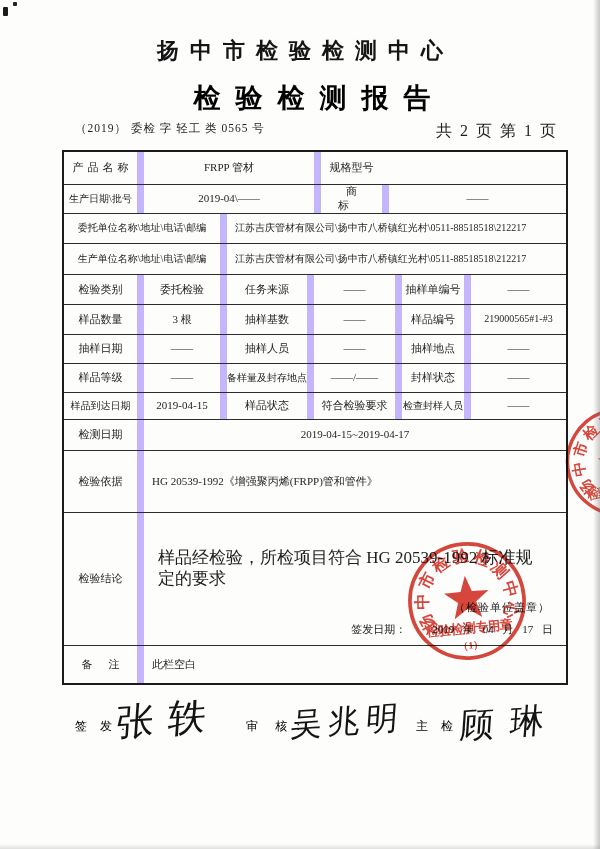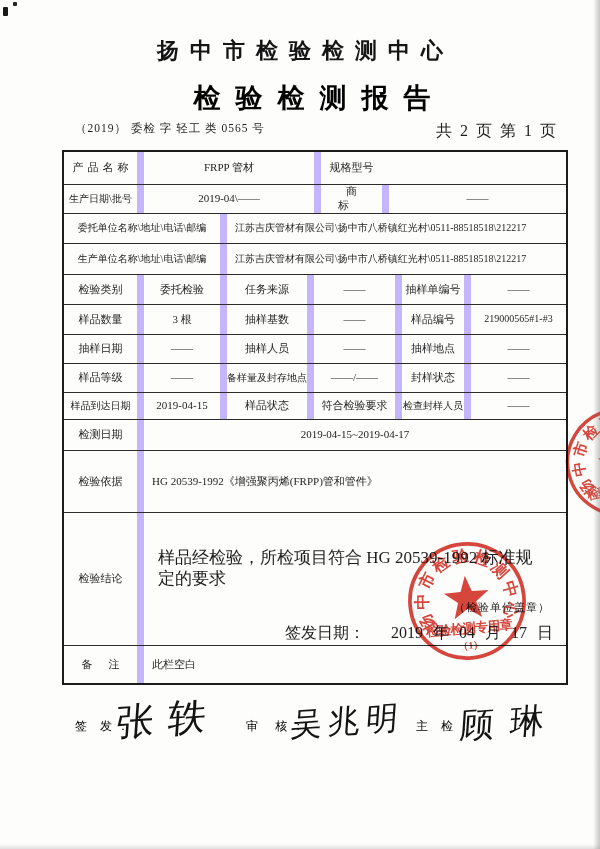--- a/index.html
+++ b/index.html
@@ -34,21 +34,21 @@
   .cd1{width:73px}.cd2{flex:1}
   .lsp2{letter-spacing:4px;text-indent:4px;}
   .lsp6{letter-spacing:16px;text-indent:16px;}
   .small{font-size:10px;}
   .tiny{font-size:10px;font-family:"Liberation Serif","DejaVu Serif",serif;}
   .dense{font-size:10px;letter-spacing:0;}
   
   .conc-cell{position:relative;}
   .conc-text{position:absolute;top:34px;left:14px;right:20px;text-align:left;font-size:17px;}
   .seal-note{position:absolute;top:88px;right:16px;font-size:11px;letter-spacing:1px;}
-  .issue-line{position:absolute;top:110px;right:13px;display:flex;gap:26px;font-size:16px;}
+  .issue-line{position:absolute;top:110px;right:13px;display:flex;gap:26px;font-size:11px;}
   .issue-date{word-spacing:6px;}
   
   .sig-label{position:absolute;font-size:12px;letter-spacing:5px;color:#000000;}
   .sig-name{position:absolute;color:#141414;transform:rotate(-4deg) skewX(-8deg);
     font-family:"DejaVu Sans",sans-serif;white-space:nowrap;}
   #sig-issue-label{left:75px;top:718px;}
   #sig-review-label{left:246px;top:718px;font-family:Liberation Mono, monospace;}
   #sig-chief-label{left:416px;top:718px;}
   #sig-issue-name{left:116px;top:694px;font-size:38px;letter-spacing:14px;}
   #sig-review-name{left:290px;top:700px;font-size:32px;letter-spacing:6px;}

